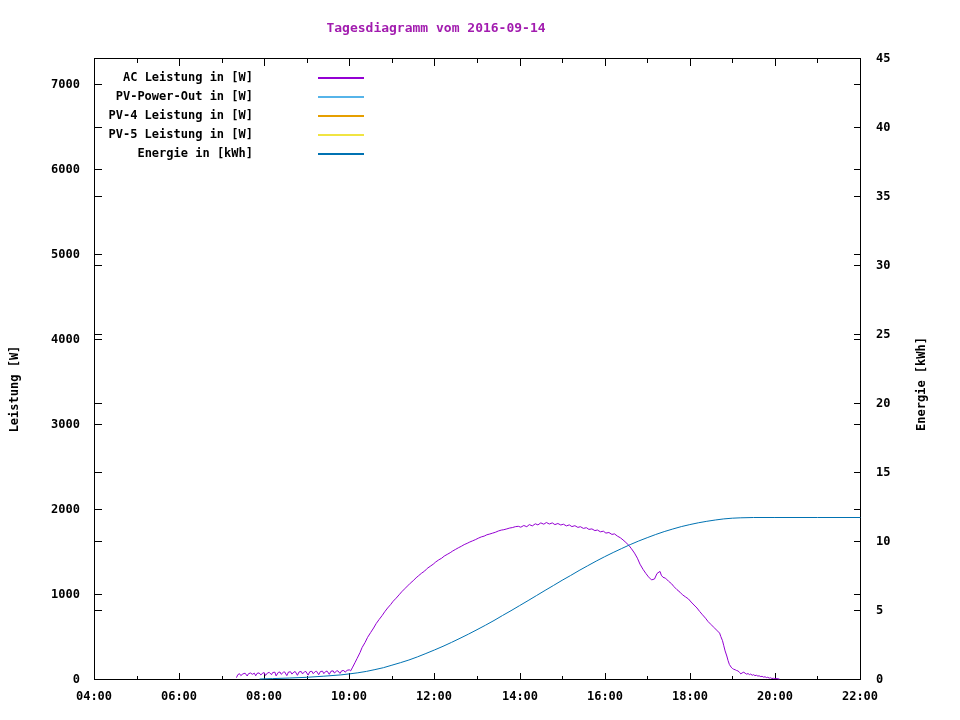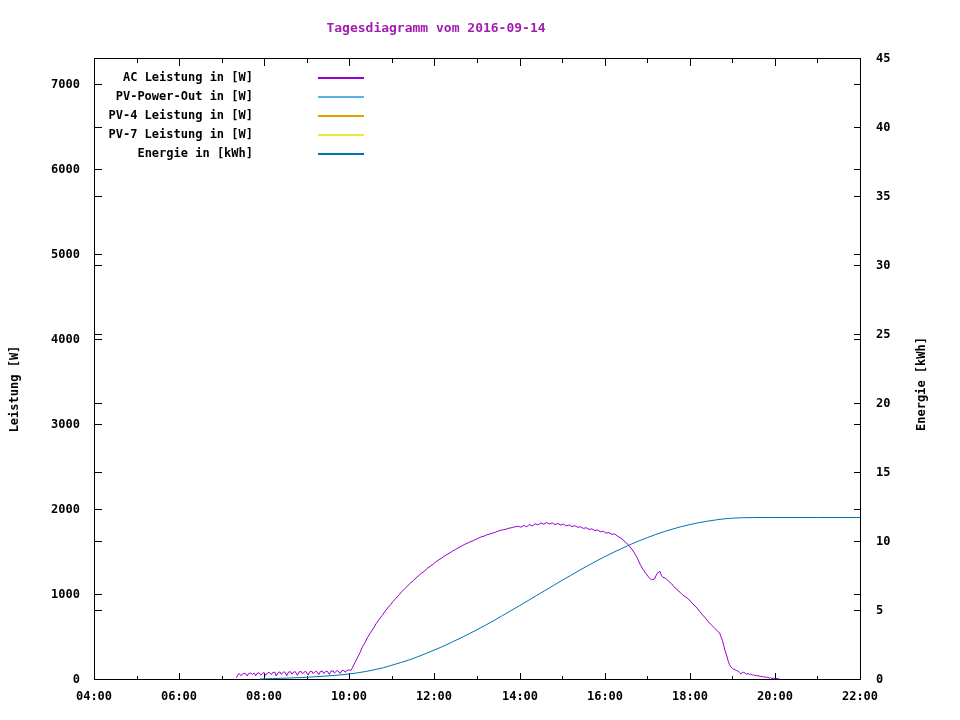--- a/index.html
+++ b/index.html
@@ -145,21 +145,21 @@
     </div>
     <div class="legend-row">
       <span class="legend-label">PV-Power-Out in [W]</span>
       <span class="legend-swatch" style="background: rgb(86, 180, 233);"></span>
     </div>
     <div class="legend-row">
       <span class="legend-label">PV-4 Leistung in [W]</span>
       <span class="legend-swatch" style="background: rgb(230, 159, 0);"></span>
     </div>
     <div class="legend-row">
-      <span class="legend-label">PV-7 Leistung in [W]</span>
+      <span class="legend-label">PV-5 Leistung in [W]</span>
       <span class="legend-swatch" style="background: rgb(240, 228, 66);"></span>
     </div>
     <div class="legend-row">
       <span class="legend-label">Energie in [kWh]</span>
       <span class="legend-swatch" style="background: rgb(0, 114, 178);"></span>
     </div>
   </div>
 
 </div>
 

